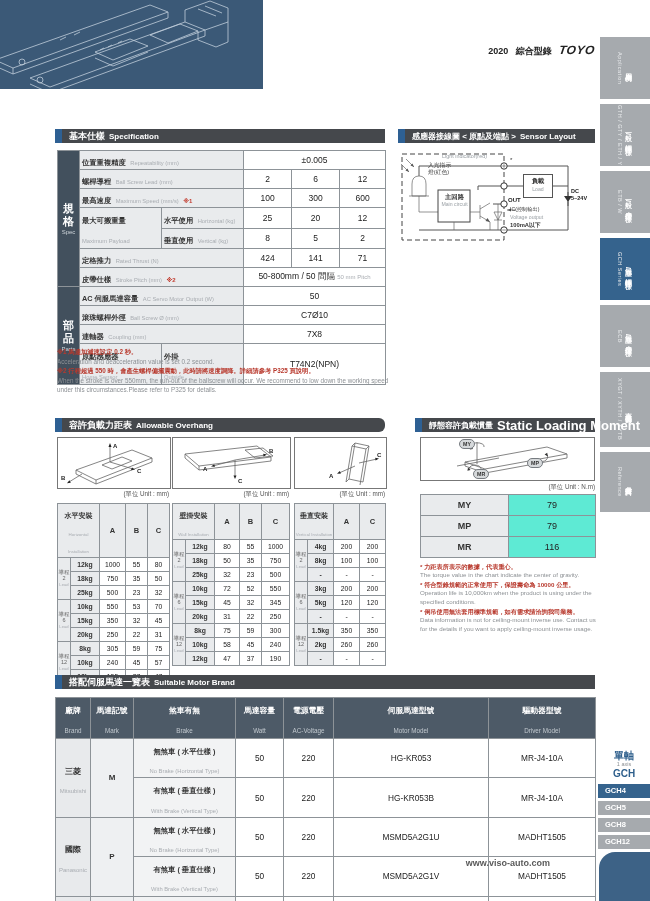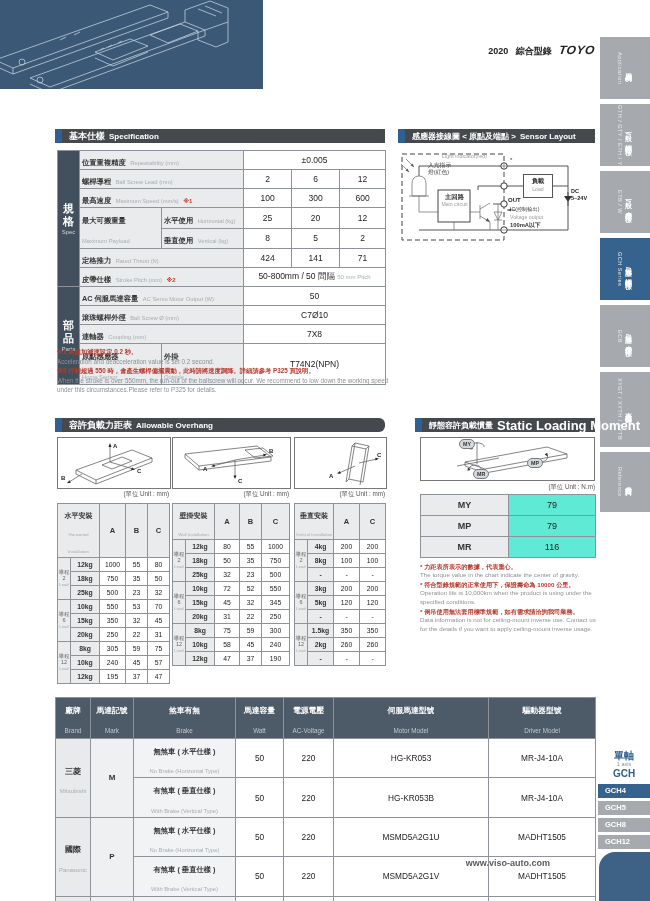--- a/index.html
+++ b/index.html
@@ -645,20 +645,25 @@
     </table>
   <div class="mo-notes">
       <div class="mn-zh">* 力距表所表示的數據，代表重心。</div>
       <div class="mn-en">The torque value in the chart indicate the center of gravity.</div>
       <div class="mn-zh">* 符合型錄規範的正常使用下，保證壽命為 10000 公里。</div>
       <div class="mn-en">Operation life is 10,000km when the product is using under the specified conditions.</div>
       <div class="mn-zh">* 倒吊使用無法套用標準規範，如有需求請洽詢我司業務。</div>
       <div class="mn-en">Data information is not for ceiling-mount inverse use. Contact us for the details if you want to apply ceiling-mount inverse usage.</div>
     </div>
 
+  <div class="sec-h" style="left:55px;top:675px;width:540px;">
+    <span class="sq"></span>
+    <span class="t-zh">搭配伺服馬達一覽表</span>
+    <span class="t-en">Suitable Motor Brand</span>
+  </div>
   <table class="motor">
       <colgroup>
         <col style="width:35px">
         <col style="width:43px">
         <col style="width:102px">
         <col style="width:48px">
         <col style="width:50px">
         <col style="width:155px">
         <col style="width:107px">
       </colgroup>

